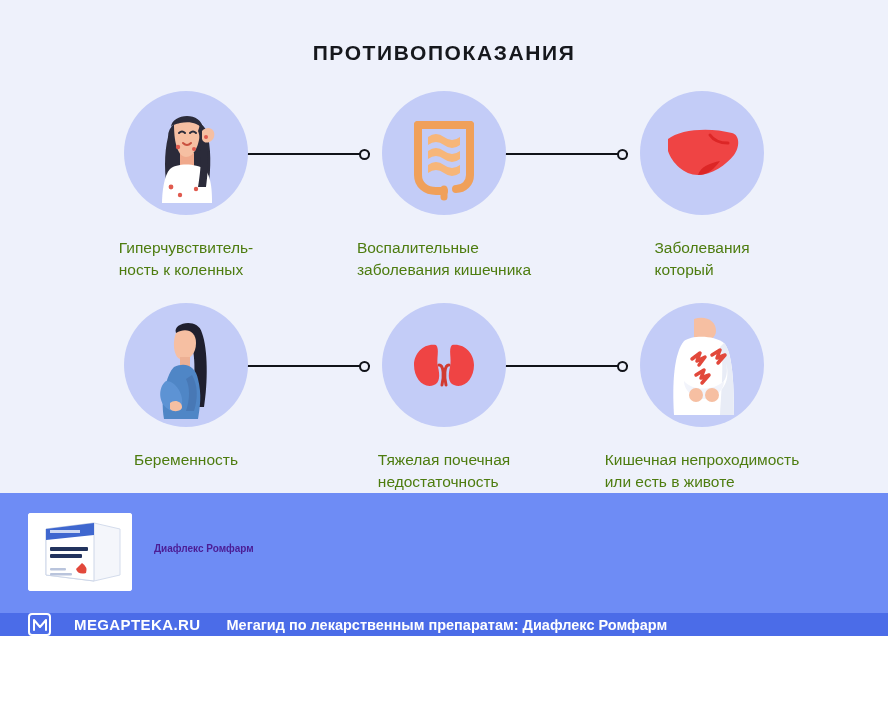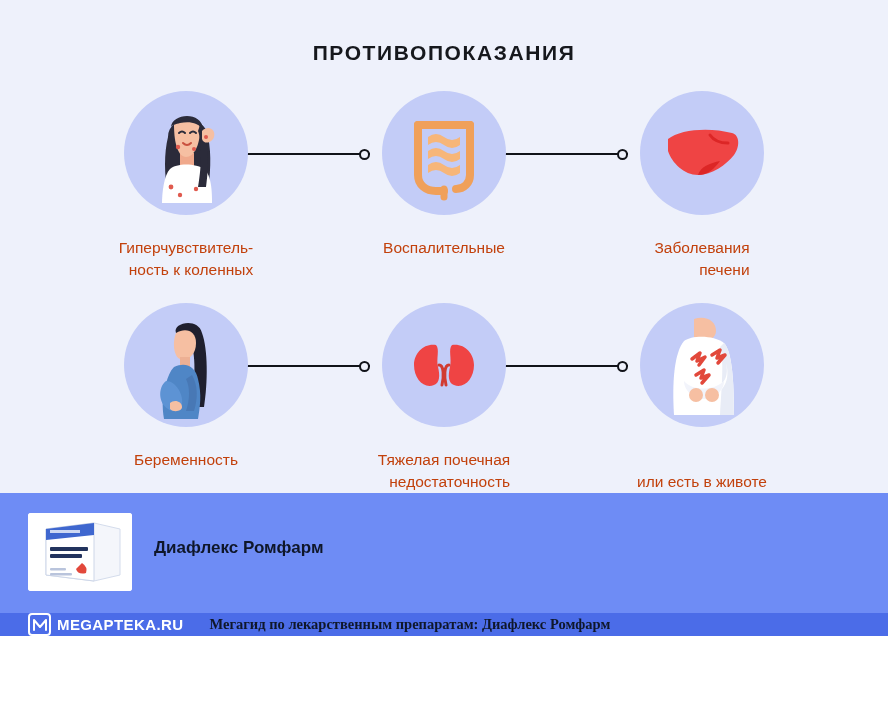--- a/index.html
+++ b/index.html
@@ -53,24 +53,24 @@
     background: #c3ccf7;
     display: flex;
     align-items: center;
     justify-content: center;
     overflow: hidden;
     position: relative;
     z-index: 2;
   }
   .caption {
     margin-top: 22px;
-    text-align: right;
+    text-align: left;
     font-size: 15.5px;
     line-height: 1.42;
-    color: #c2410c;
+    color: #4d7c0f;
     max-width: 250px;
   }
   
   .connector {
     position: absolute;
     top: 62px;
     height: 2px;
     background: #111319;
     z-index: 1;
     display: flex;
@@ -103,66 +103,65 @@
     width: 104px;
     height: 78px;
     flex: 0 0 104px;
     background: #ffffff;
     border-radius: 3px;
     position: relative;
     overflow: hidden;
   }
   .product-text { flex: 1; }
   .product-name {
-    font-size: 17px;
+    font-size: 10px;
     font-weight: bold;
     margin-bottom: 8px;
-    color: #0f172a;
+    color: #4c1d95;
   }
   .product-desc {
     font-size: 14.5px;
     line-height: 1.5;
     color: #e8edff;
     max-width: 700px;
   }
   
   .footer {
     background: #4b6ce8;
     height: 57px;
     display: flex;
     align-items: center;
     padding: 0 28px;
     gap: 26px;
   }
   .logo {
     display: flex;
     align-items: center;
-    gap: 6px;
+    gap: 23px;
     justify-content: flex-end;
   }
   .logo-mark {
     width: 23px;
     height: 23px;
     border: 2px solid #ffffff;
     border-radius: 4px;
     display: flex;
     align-items: center;
     justify-content: center;
   }
   .logo-text {
     font-size: 15px;
     font-weight: bold;
     letter-spacing: 0.4px;
     color: #ffffff;
   }
   .footer-caption {
     font-size: 14.5px;
     font-weight: bold;
-    color: #0f172a;
-    font-family: Liberation Serif, serif;
+    color: #ffffff;
   }
 </style>
 </head>
 <body>
 
 <div class="infographic">
 
   <div class="title">ПРОТИВОПОКАЗАНИЯ</div>
 
   <div class="grid">
@@ -234,34 +233,35 @@
               <path d="M46 60 q8 -6 16 0 q8 6 16 0 v8 q-8 6 -16 0 q-8 -6 -16 0 z"></path>
               <path d="M46 74 q8 -6 16 0 q8 6 16 0 v8 q-8 6 -16 0 q-8 -6 -16 0 z"></path>
             </g>
             <g fill="none" stroke="#f0a05a" stroke-width="7" stroke-linecap="round">
               <path d="M62 98 L62 106"></path>
             </g>
           </svg>
         </div>
         <div class="caption">
           <span>Воспалительные</span><br>
+          <span>заболевания кишечника</span>
         </div>
       </div>
 
       <div class="cell">
         <div class="circle">
           <svg width="124" height="124" viewBox="0 0 124 124">
             <path d="M28 48 C40 38, 70 36, 92 42 C100 44, 100 56, 94 64 C86 74, 72 84, 58 84 C44 84, 32 72, 28 60 Z" fill="#ef4444"></path>
             <path d="M58 84 C60 76, 70 72, 80 70 C74 78, 68 84, 58 84 Z" fill="#dc2626"></path>
             <path d="M70 44 C74 50, 80 52, 88 52" stroke="#dc2626" stroke-width="3" fill="none" stroke-linecap="round"></path>
           </svg>
         </div>
         <div class="caption">
           <span>Заболевания</span><br>
-          <span>печени</span>
+          <span>который</span>
         </div>
       </div>
     </div>
 
     <div class="row">
 
       <div class="connector conn-1">
         <span class="dot"></span>
         <span class="dot"></span>
       </div>
@@ -328,21 +328,21 @@
               <circle cx="56" cy="92" r="7" fill="#f6bfa2"></circle>
               <circle cx="72" cy="92" r="7" fill="#f6bfa2"></circle>
 
               <path d="M52 56 l8 -6 -3 8 8 -4 -6 8" stroke="#e2483b" stroke-width="3.5" fill="none" stroke-linecap="round" stroke-linejoin="round"></path>
               <path d="M72 52 l8 -5 -3 8 8 -3 -7 8" stroke="#e2483b" stroke-width="3.5" fill="none" stroke-linecap="round" stroke-linejoin="round"></path>
               <path d="M56 72 l8 -5 -3 8 8 -3 -7 8" stroke="#e2483b" stroke-width="3.5" fill="none" stroke-linecap="round" stroke-linejoin="round"></path>
             </g>
           </svg>
         </div>
         <div class="caption">
-          <br>
+          <span>Кишечная непроходимость</span><br>
           <span>или есть в животе</span>
         </div>
       </div>
     </div>
   </div>
 
   <div class="product">
     <div class="product-box">
       <svg width="104" height="78" viewBox="0 0 104 78">
         <rect x="0" y="0" width="104" height="78" fill="#ffffff"></rect>

